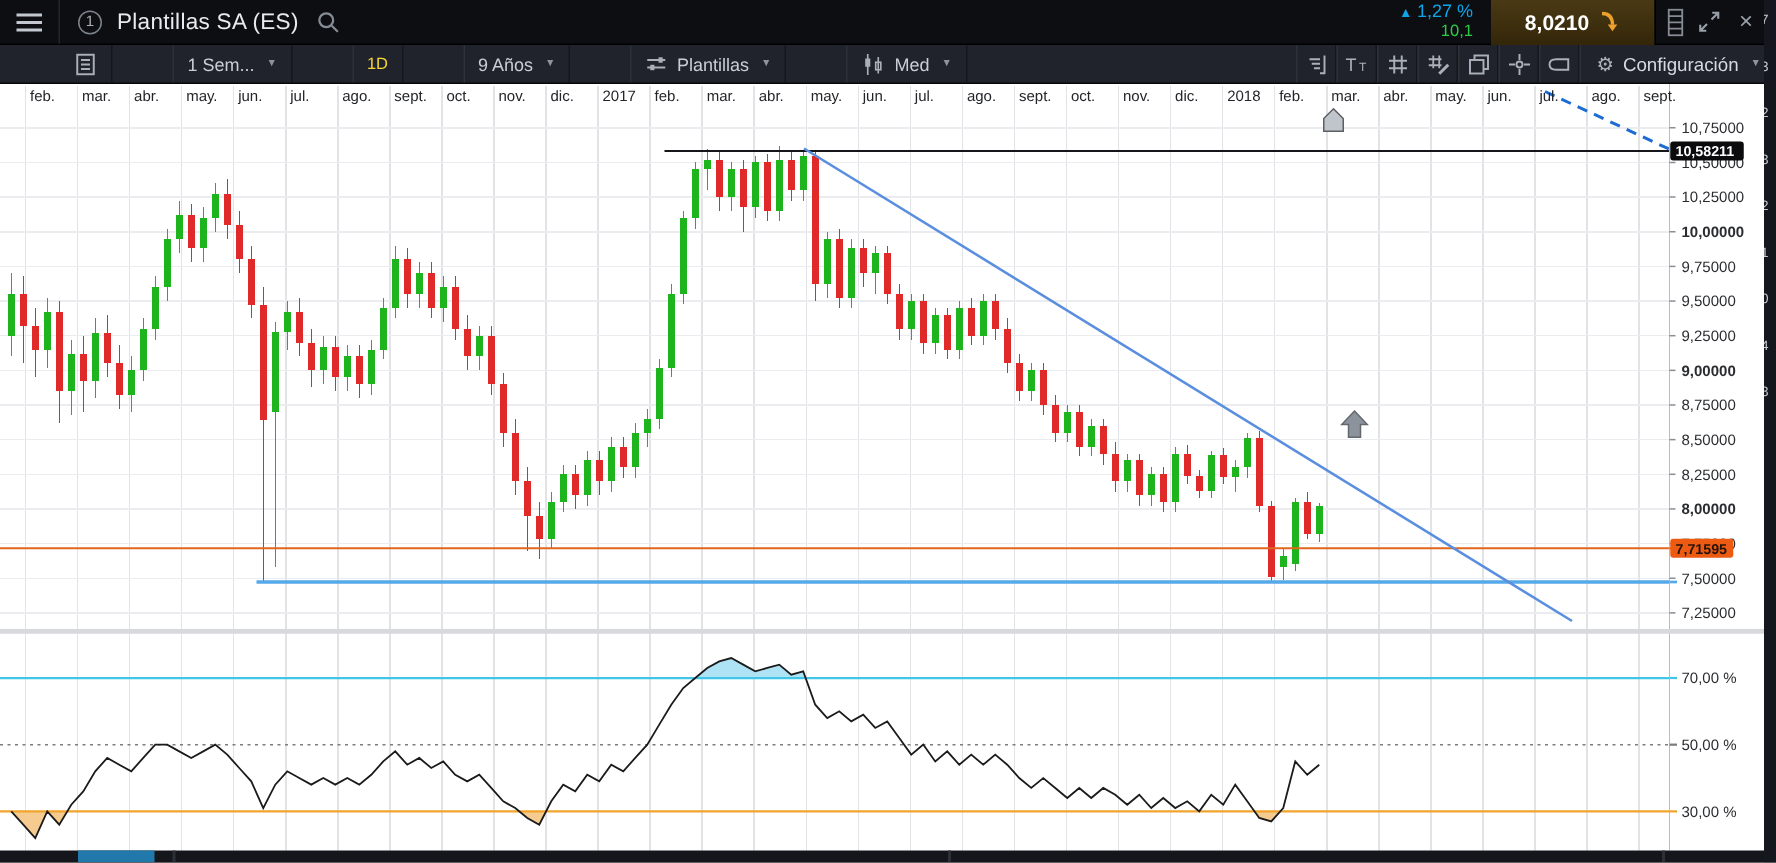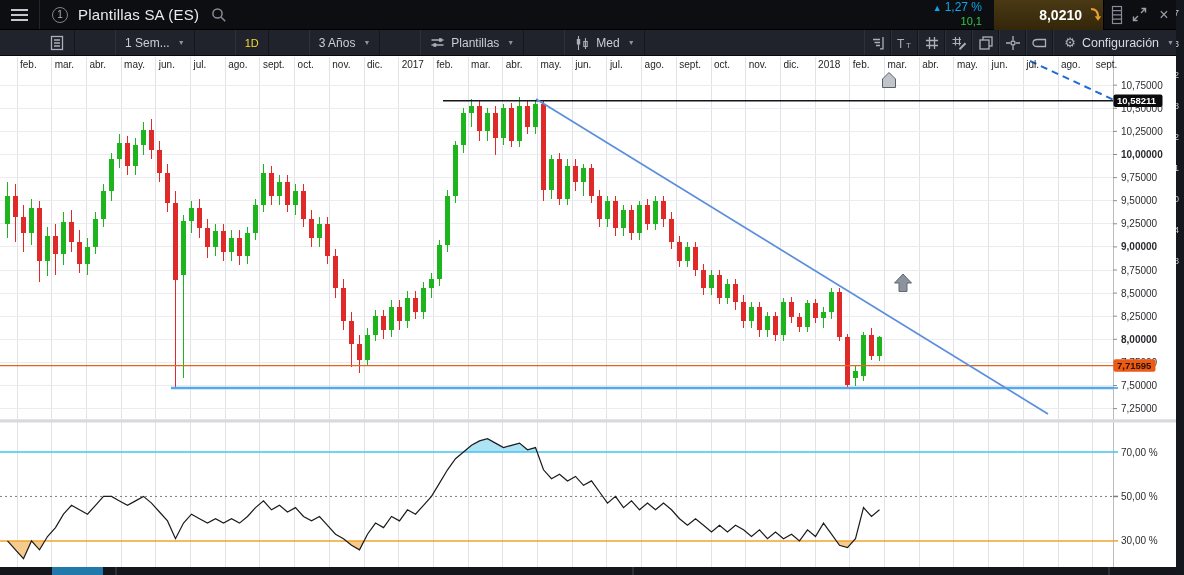--- a/index.html
+++ b/index.html
@@ -16,21 +16,21 @@
   .hamburger span { display:block; width:17px; height:2px; background:#c3c8d0; }
   .ws-badge { width:16px; height:16px; border:1px solid #7d848e; border-radius:50%; color:#aab0b9;
               font-size:10px; display:flex; align-items:center; justify-content:center; margin:0 10px 0 12px; }
   .tb-title { color:#e9ebef; font-size:15px; letter-spacing:.2px; }
   .search-btn { margin-left:12px; display:flex; align-items:center; }
   .tb-right { display:flex; align-items:center; height:100%; padding-right:8px; }
   .change-block { text-align:right; margin-right:12px; line-height:13px; }
   .change-pct { color:#0ea5e9; font-size:12px; font-weight:normal; }
   .change-pct .tri { font-size:9px; margin-right:3px; }
   .change-pts { color:#2ecb44; font-size:11px; }
-  .px-btn { height:30px; width:110px; display:flex; align-items:center; justify-content:flex-end; gap:7px;
+  .px-btn { height:30px; width:110px; display:flex; align-items:center; justify-content:center; gap:7px;
             border:none; cursor:pointer; color:#fff; font-family:inherit; font-size:14px; font-weight:bold; }
   .px-sell { background:linear-gradient(#4a3914,#332609); border-right:1px solid #000; }
   .px-buy  { background:linear-gradient(#124049,#0a2b31); }
   .iconbtn { display:flex; align-items:center; justify-content:center; height:100%; cursor:pointer; }
   .ladder { width:18px; margin-left:4px; }
   .expand { width:26px; }
   .close-x { width:24px; color:#9aa0a9; font-size:16px; }
 
   
   .toolbar { position:absolute; left:0; top:30px; width:1184px; height:26px; background:#20232b;
@@ -117,21 +117,21 @@
       </svg>
     </div>
     <div class="tbtn">
       <span>1 Sem...</span>
         <span class="caret">▼</span>
     </div>
     <div class="tbtn">
       <span class="badge-1d">1D</span>
     </div>
     <div class="tbtn">
-      <span>3 Años</span>
+      <span>9 Años</span>
         <span class="caret">▼</span>
     </div>
     <div class="tbtn">
       <svg width="15" height="15" viewBox="0 0 15 15" stroke="#aab0ba" stroke-width="1.3">
         <path d="M1.5 5h12M1.5 10h12" fill="none"></path>
           <rect x="9" y="3.2" width="2.8" height="3.6" fill="#aab0ba" stroke="none"></rect>
           <rect x="3.5" y="8.2" width="2.8" height="3.6" fill="#aab0ba" stroke="none"></rect>
       </svg>
       <span>Plantillas</span>
         <span class="caret">▼</span>

